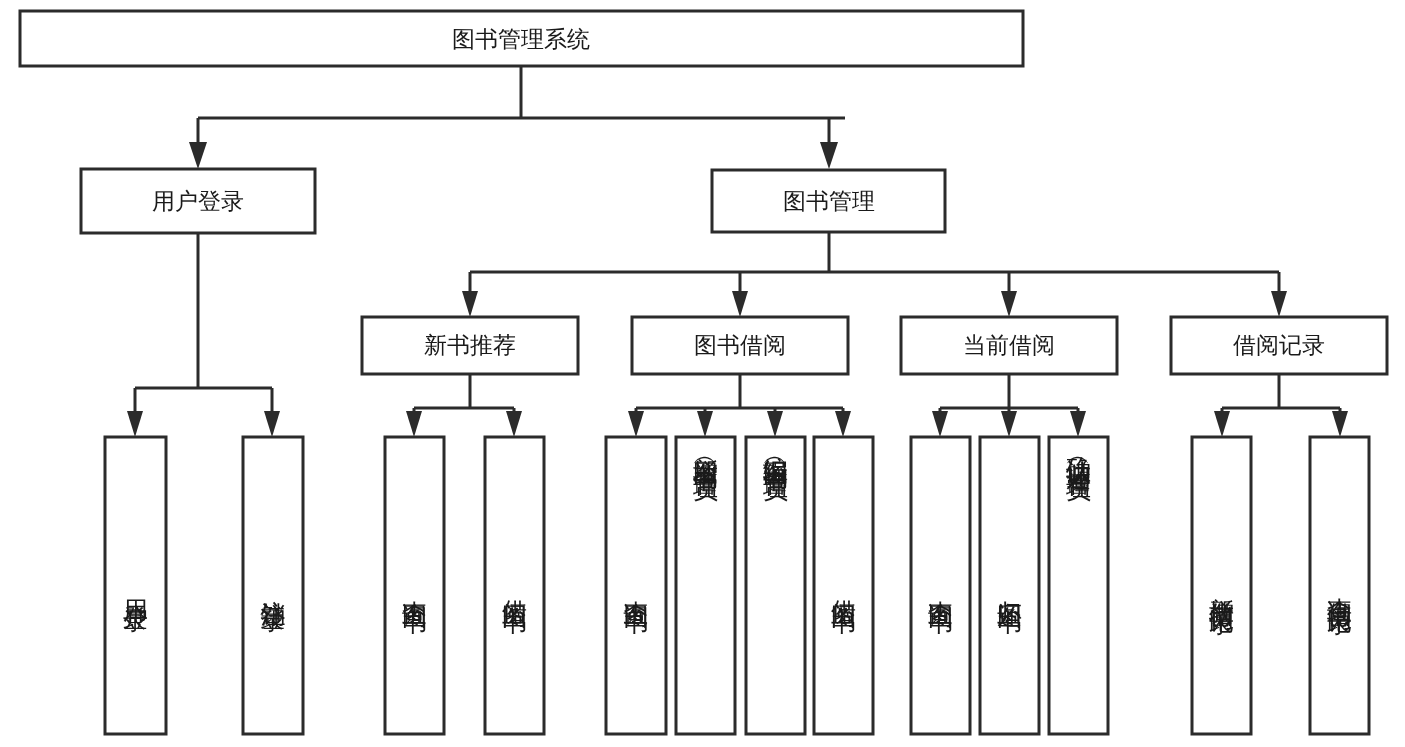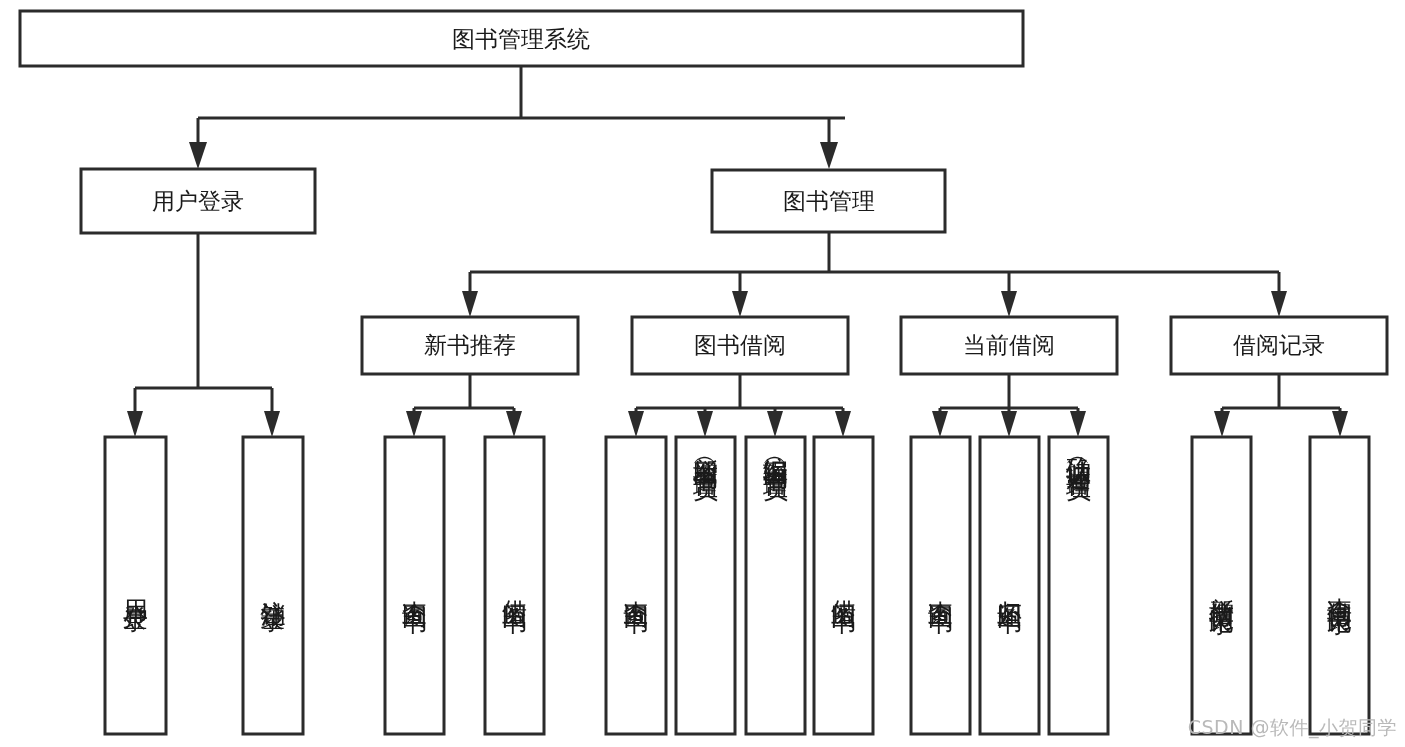--- a/index.html
+++ b/index.html
@@ -247,15 +247,14 @@
     <span class="leaf-label">确认归还（管理员）</span>
   </div>
 
   <div class="leaf-label-wrap" style="left:1192px; top:437px; width:59px; height:297px;">
     <span class="leaf-label">新增借阅记录</span>
   </div>
   <div class="leaf-label-wrap" style="left:1310px; top:437px; width:59px; height:297px;">
     <span class="leaf-label">查询借阅记录</span>
   </div>
 
-  <div class="watermark">CSDN @软件_小贺同学</div>
 
 </div>
 
 </body></html>

